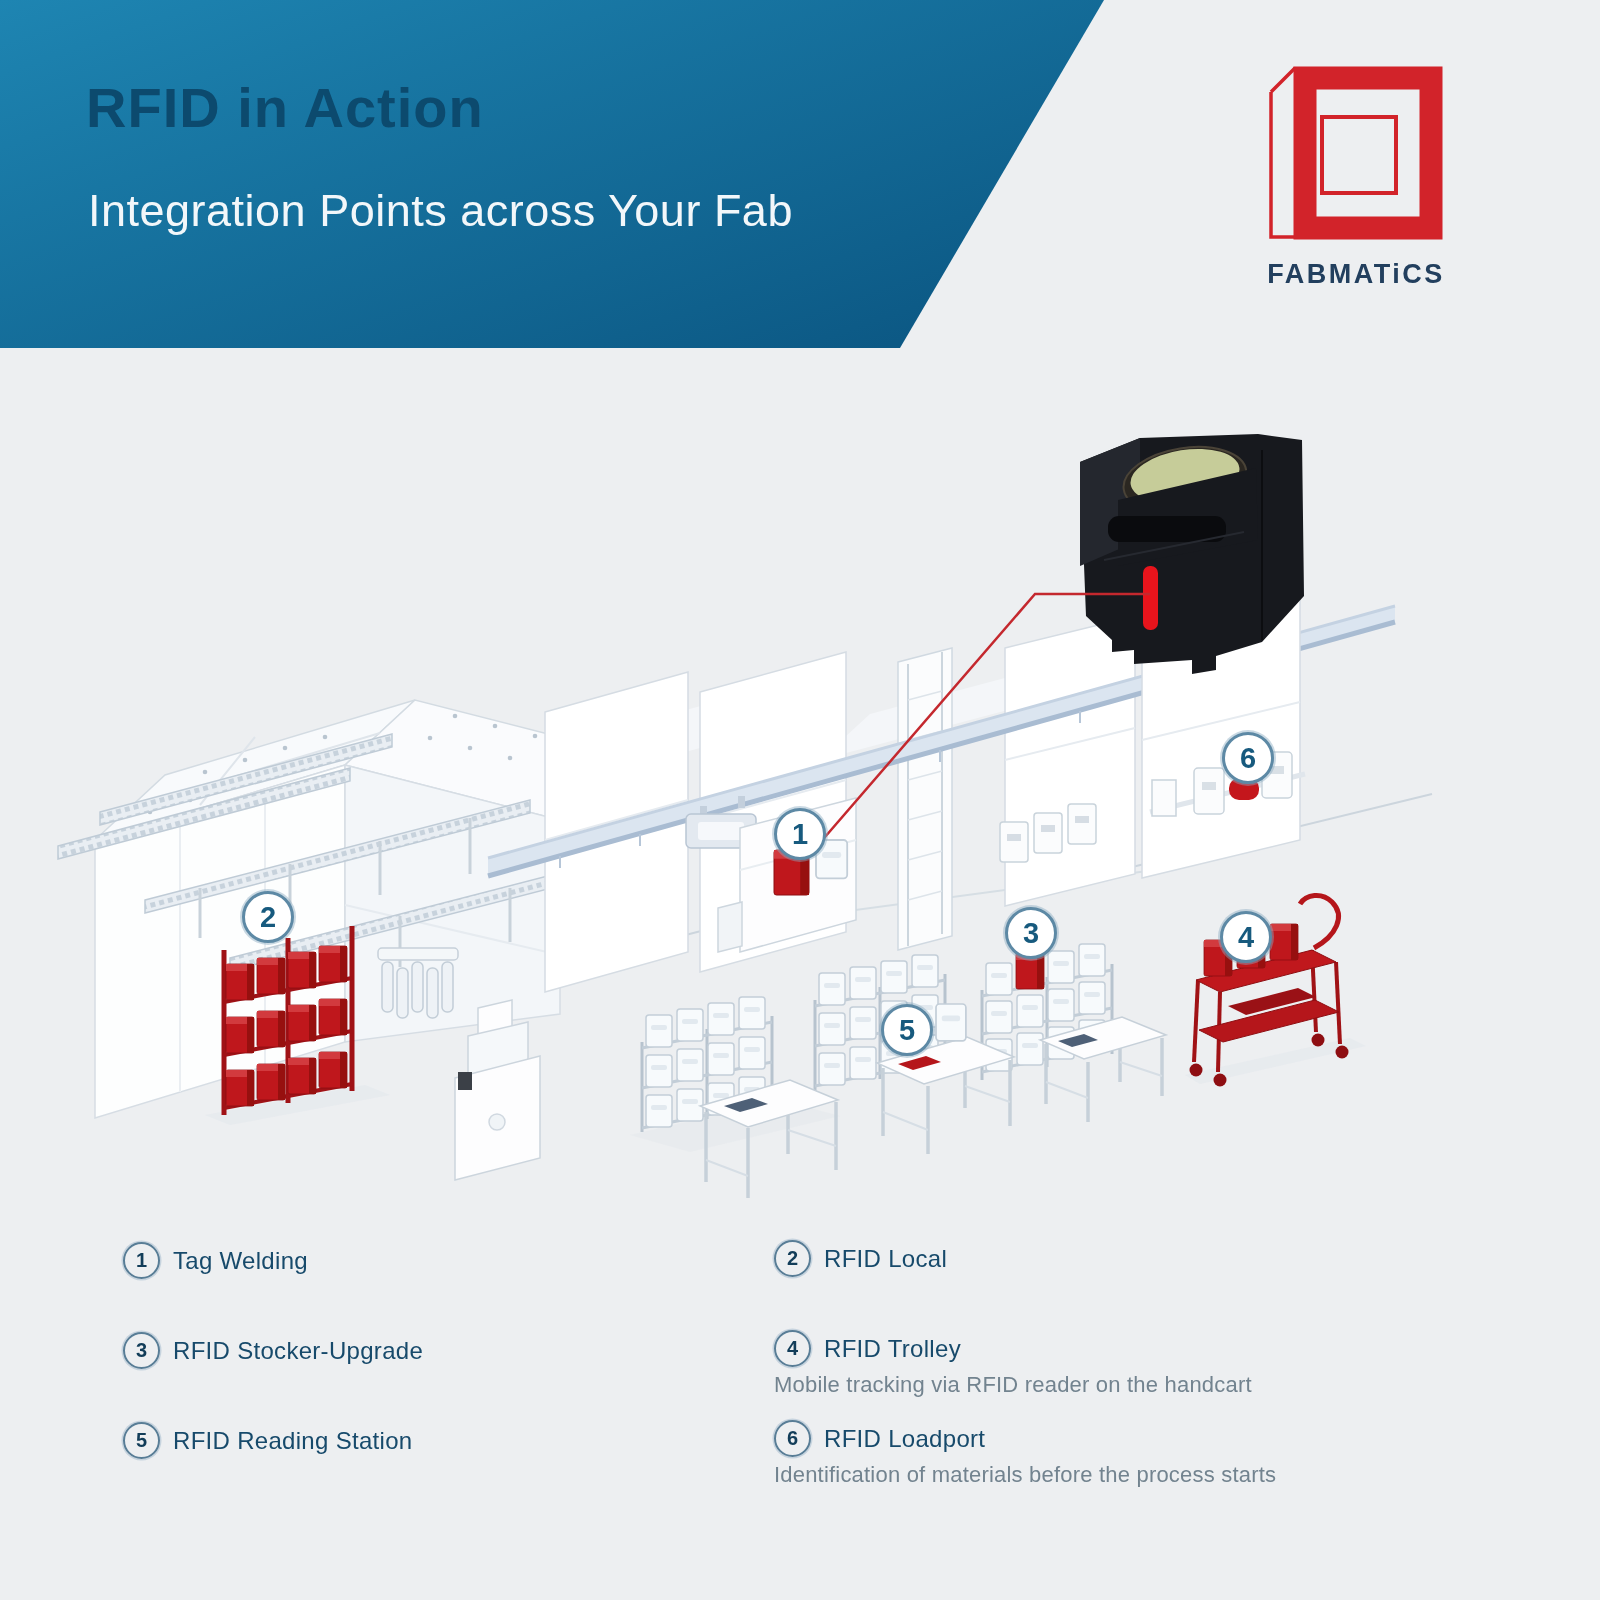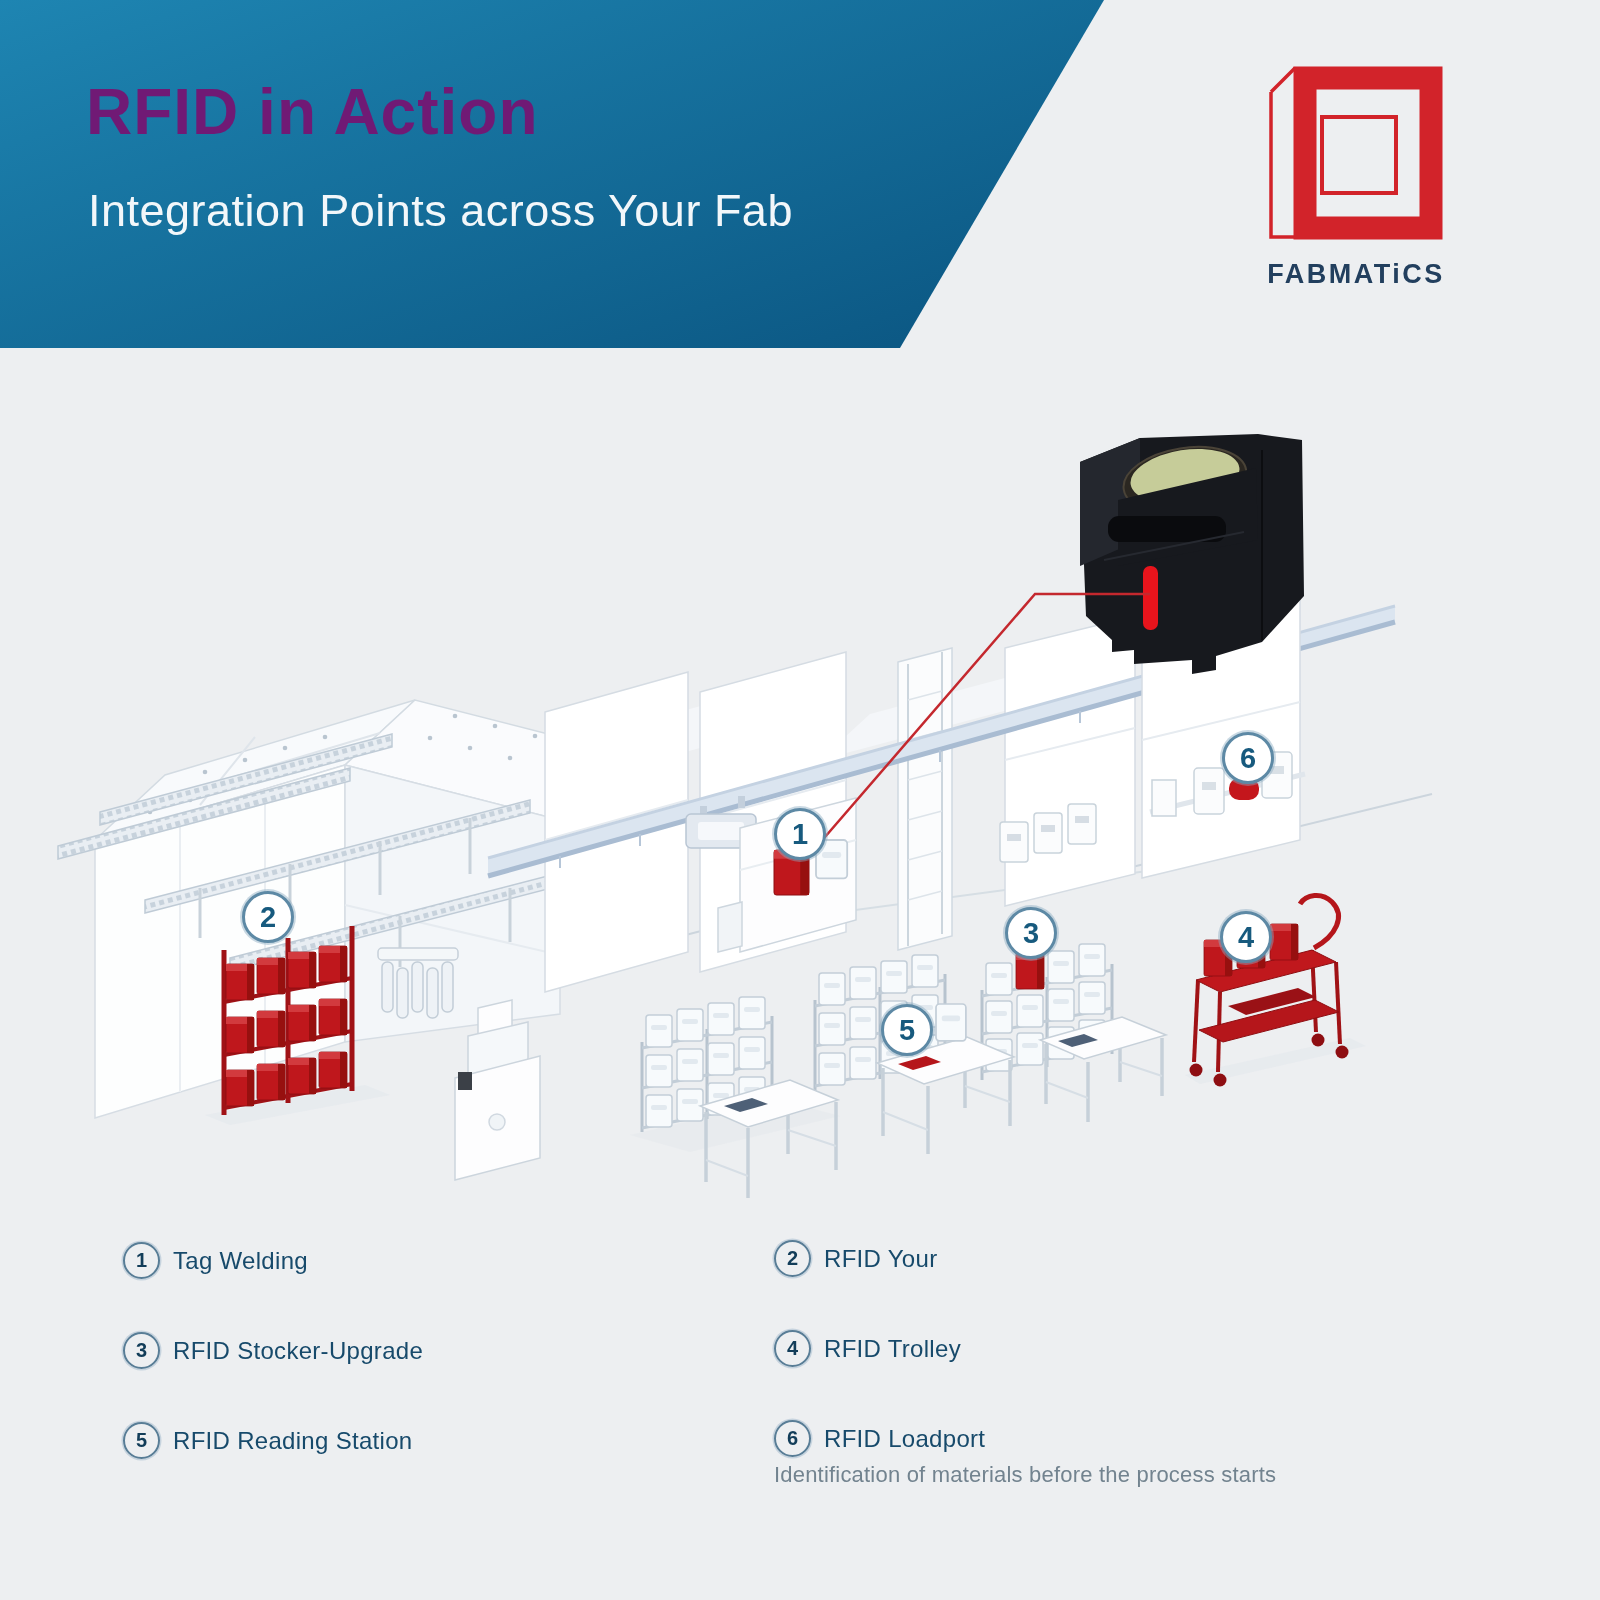--- a/index.html
+++ b/index.html
@@ -4,21 +4,21 @@
 <style>
   html,body{margin:0;padding:0;}
   body{
     width:1600px;height:1600px;position:relative;overflow:hidden;
     background:#edeff1;
     font-family:"Liberation Sans",sans-serif;
   }
   svg.scene{position:absolute;left:0;top:0;display:block;}
   .hdr-title{
     position:absolute;left:86px;top:80px;
-    font-size:64px;font-weight:bold;color:#701a75;letter-spacing:1px;line-height:1;
+    font-size:56px;font-weight:bold;color:#0c4a6e;letter-spacing:1px;line-height:1;
   }
   .hdr-sub{
     position:absolute;left:88px;top:186px;
     font-size:45px;font-weight:normal;color:#f2f7fa;letter-spacing:.5px;line-height:1.1;text-align:right;
   }
   .callout{
     position:absolute;width:52px;height:52px;border-radius:50%;
     background:#ffffff;border:3px solid #5d89a5;
     box-shadow:0 0 0 2px rgba(137,170,193,.45);
     display:flex;align-items:center;justify-content:center;
@@ -405,34 +405,35 @@
 <div>
   <div class="legend-item" style="left:123px;top:1242px;">
     <div class="legend-head">
       <span class="lbadge">1</span>
       <span class="ltitle">Tag Welding</span>
     </div>
   </div>
   <div class="legend-item" style="left:774px;top:1240px;">
     <div class="legend-head">
       <span class="lbadge">2</span>
-      <span class="ltitle">RFID Your</span>
+      <span class="ltitle">RFID Local</span>
     </div>
   </div>
   <div class="legend-item" style="left:123px;top:1332px;">
     <div class="legend-head">
       <span class="lbadge">3</span>
       <span class="ltitle">RFID Stocker-Upgrade</span>
     </div>
   </div>
   <div class="legend-item" style="left:774px;top:1330px;">
     <div class="legend-head">
       <span class="lbadge">4</span>
       <span class="ltitle">RFID Trolley</span>
     </div>
+    <div class="ldesc">Mobile tracking via RFID reader on the handcart</div>
   </div>
   <div class="legend-item" style="left:123px;top:1422px;">
     <div class="legend-head">
       <span class="lbadge">5</span>
       <span class="ltitle">RFID Reading Station</span>
     </div>
   </div>
   <div class="legend-item" style="left:774px;top:1420px;">
     <div class="legend-head">
       <span class="lbadge">6</span>

